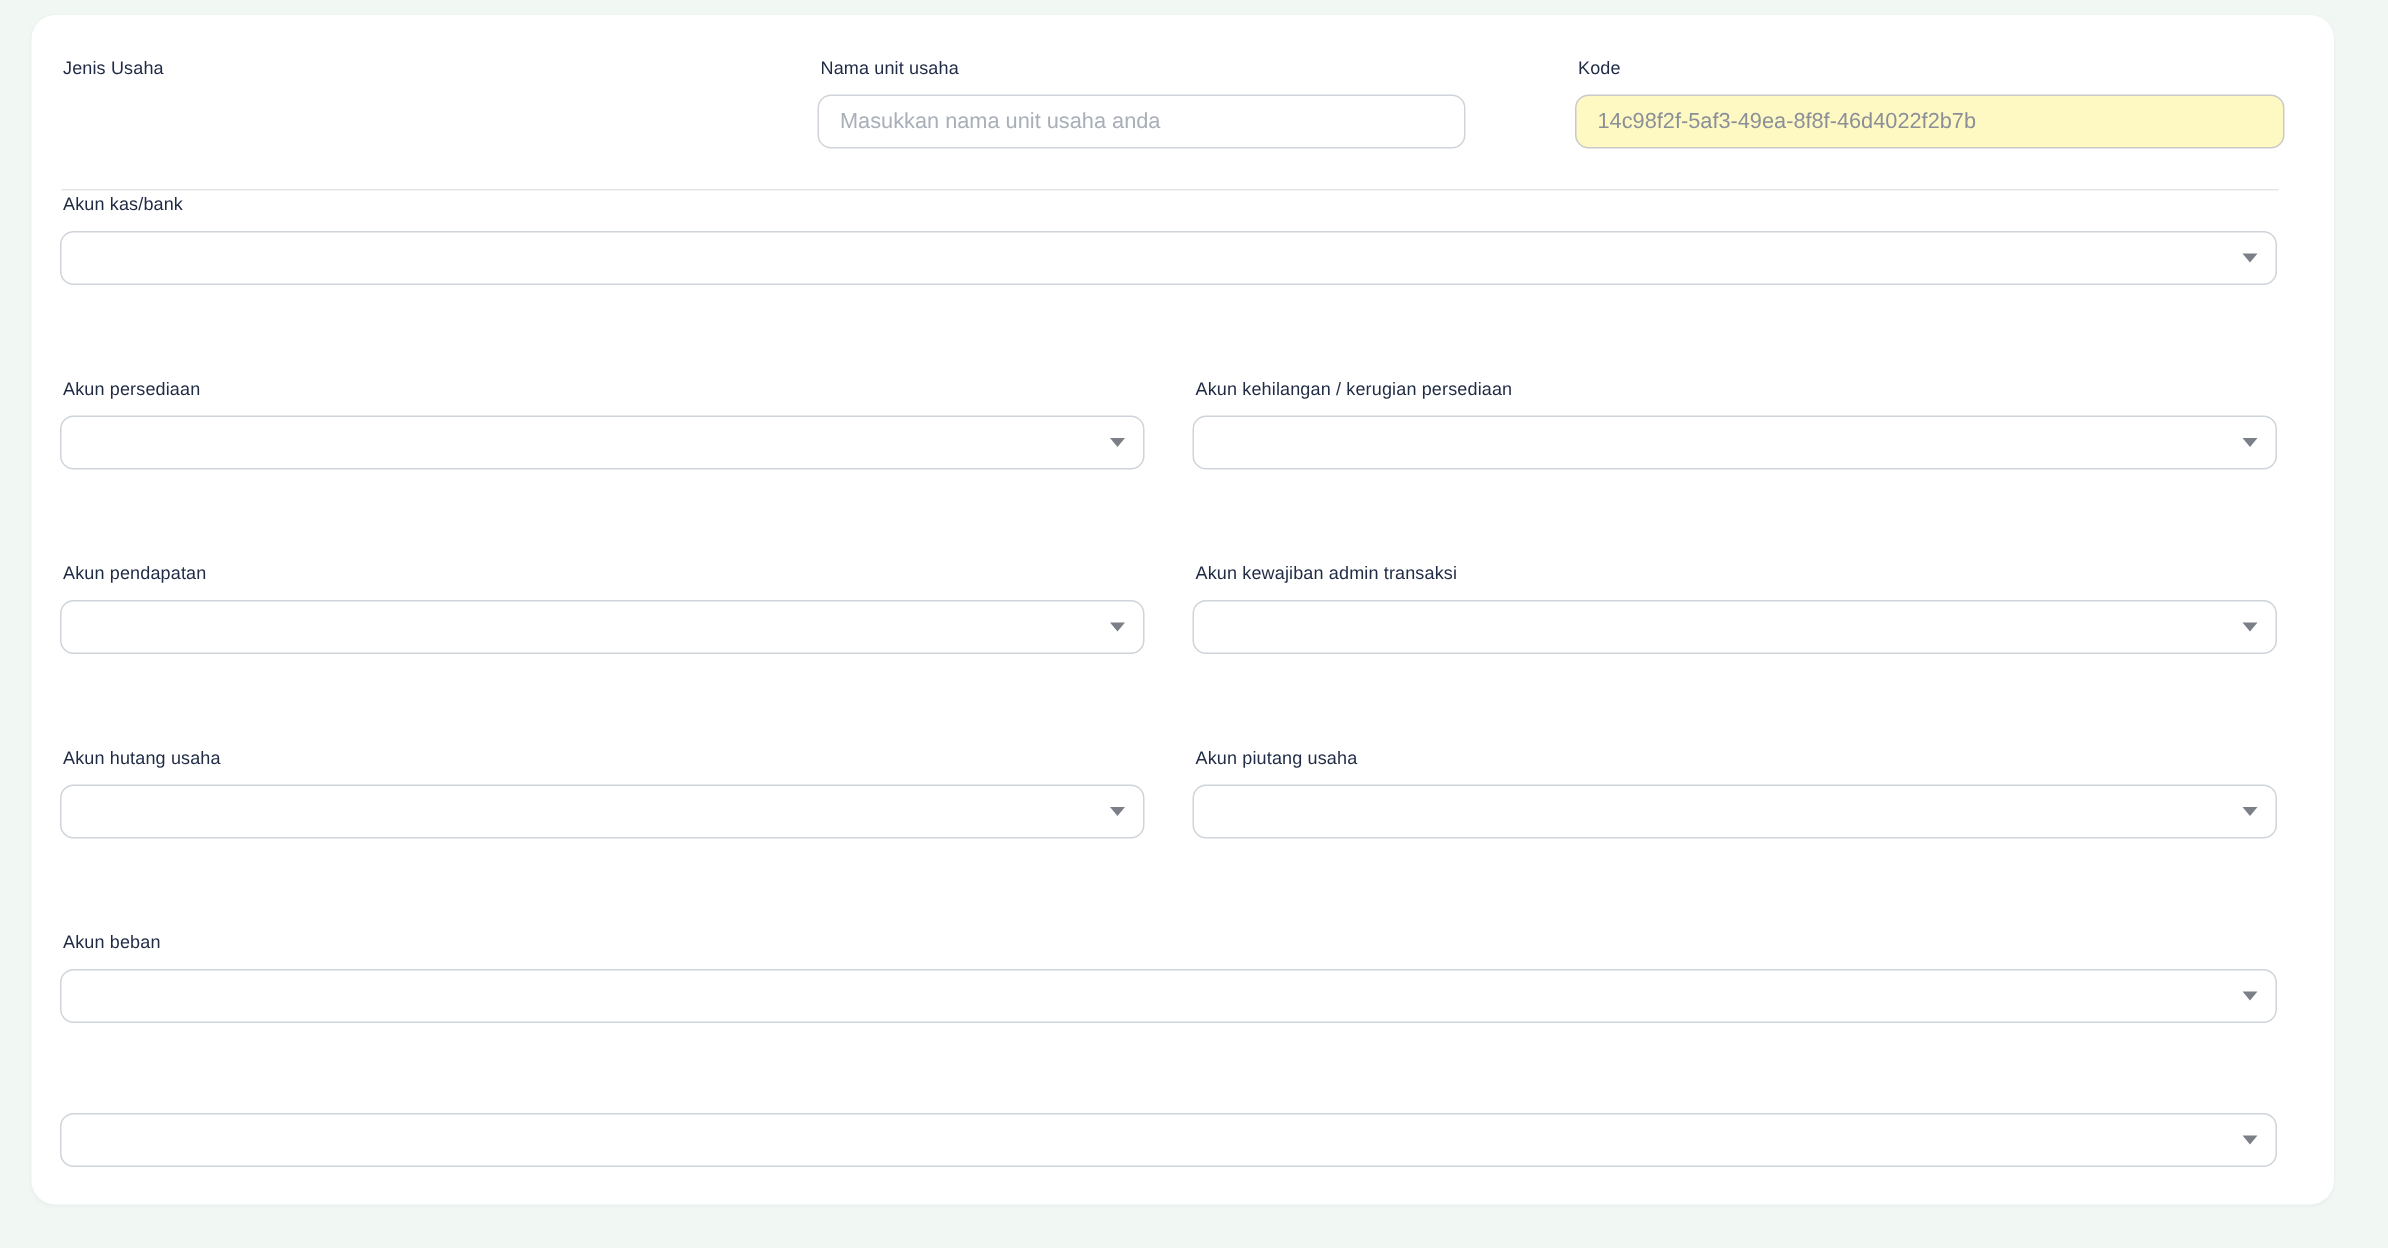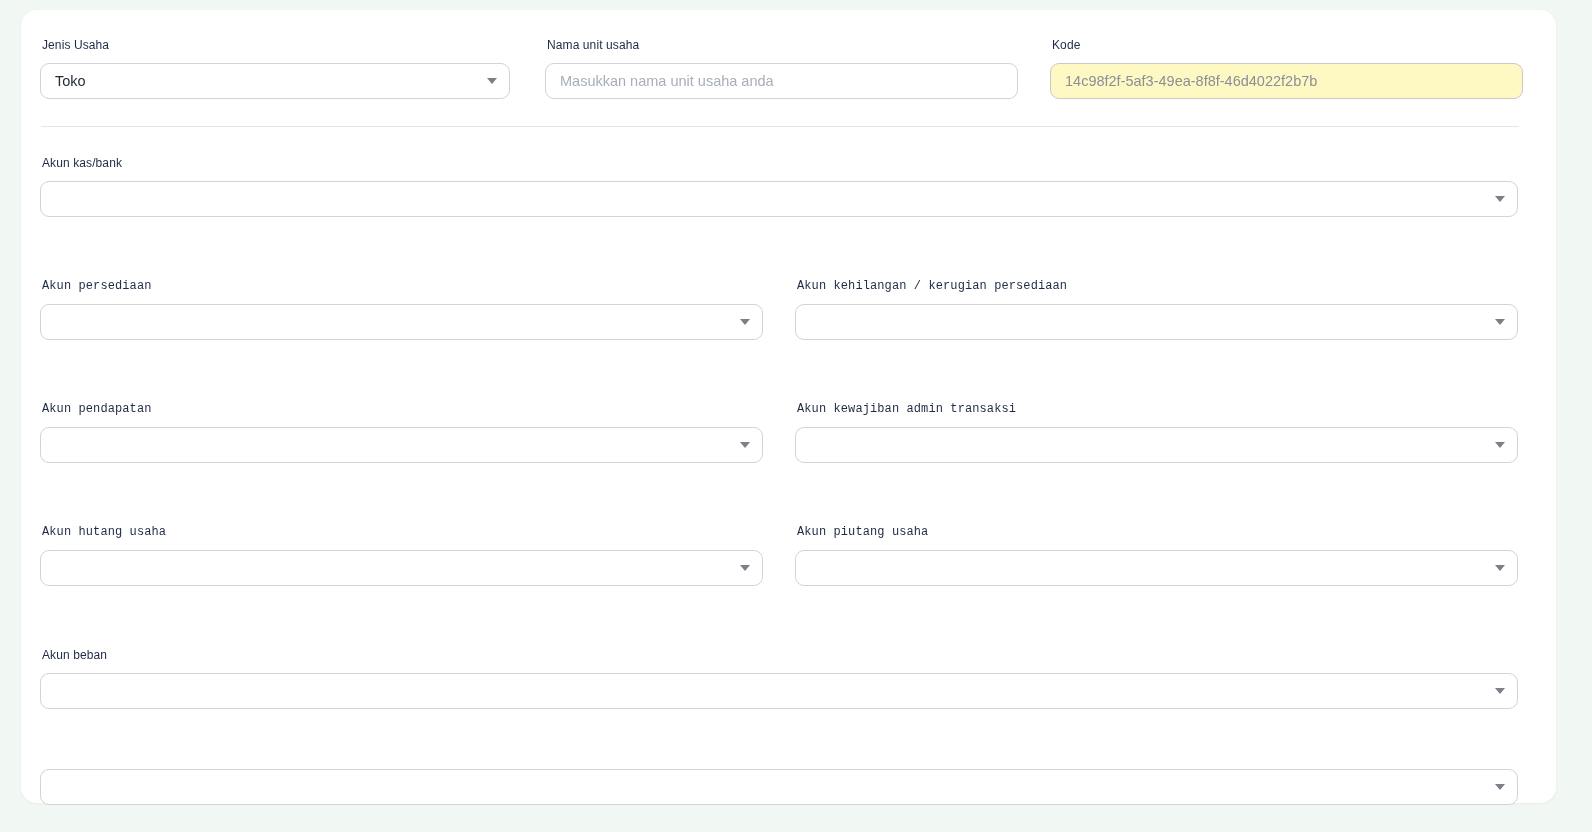--- a/index.html
+++ b/index.html
@@ -108,45 +108,41 @@
     width: 1478px;
     height: 1px;
     background: #e3e6e9;
     margin: 27px 0 0 1px;
   }
 
   .w-full { width: 1478px; }
   .w-half { width: 723px; }
 
   
-  .blk-kas { margin-top: 27px; }
-  .blk { margin-top: 60px; font-family: Liberation Mono, monospace; }
+  .blk-kas { }
+  .blk { margin-top: 60px; }
   .blk-beban { margin-top: 60px; }
   .blk-aset { margin-top: 60px; }
 </style>
 </head>
 <body>
 
 <div class="page">
   <div class="card">
     <div class="inner">
 
       <div class="row-3">
 
         <div class="col-3">
           <span class="label">Jenis Usaha</span>
-          <div class="control" style="width:470px">
-            <span class="value">Toko</span>
-            <span class="caret"></span>
-          </div>
         </div>
 
         <div class="col-3 mid">
           <span class="label">Nama unit usaha</span>
-          <div class="control text" style="width:473px">
+          <div class="control text" style="width:432px">
             <span class="placeholder">Masukkan nama unit usaha anda</span>
           </div>
         </div>
 
         <div class="col-3 last">
           <span class="label">Kode</span>
           <div class="control disabled" style="width:473px">
             <span class="value">14c98f2f-5af3-49ea-8f8f-46d4022f2b7b</span>
           </div>
         </div>

